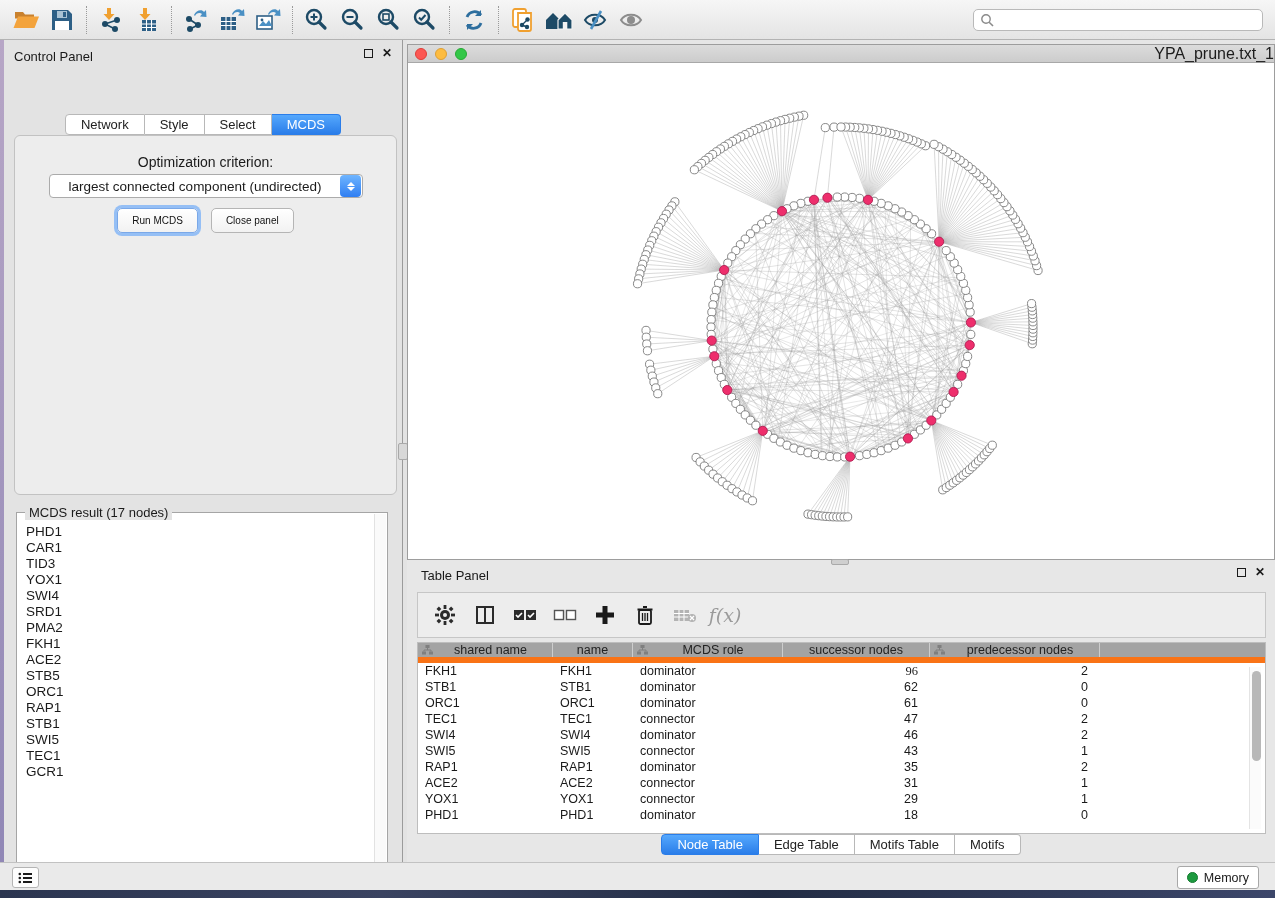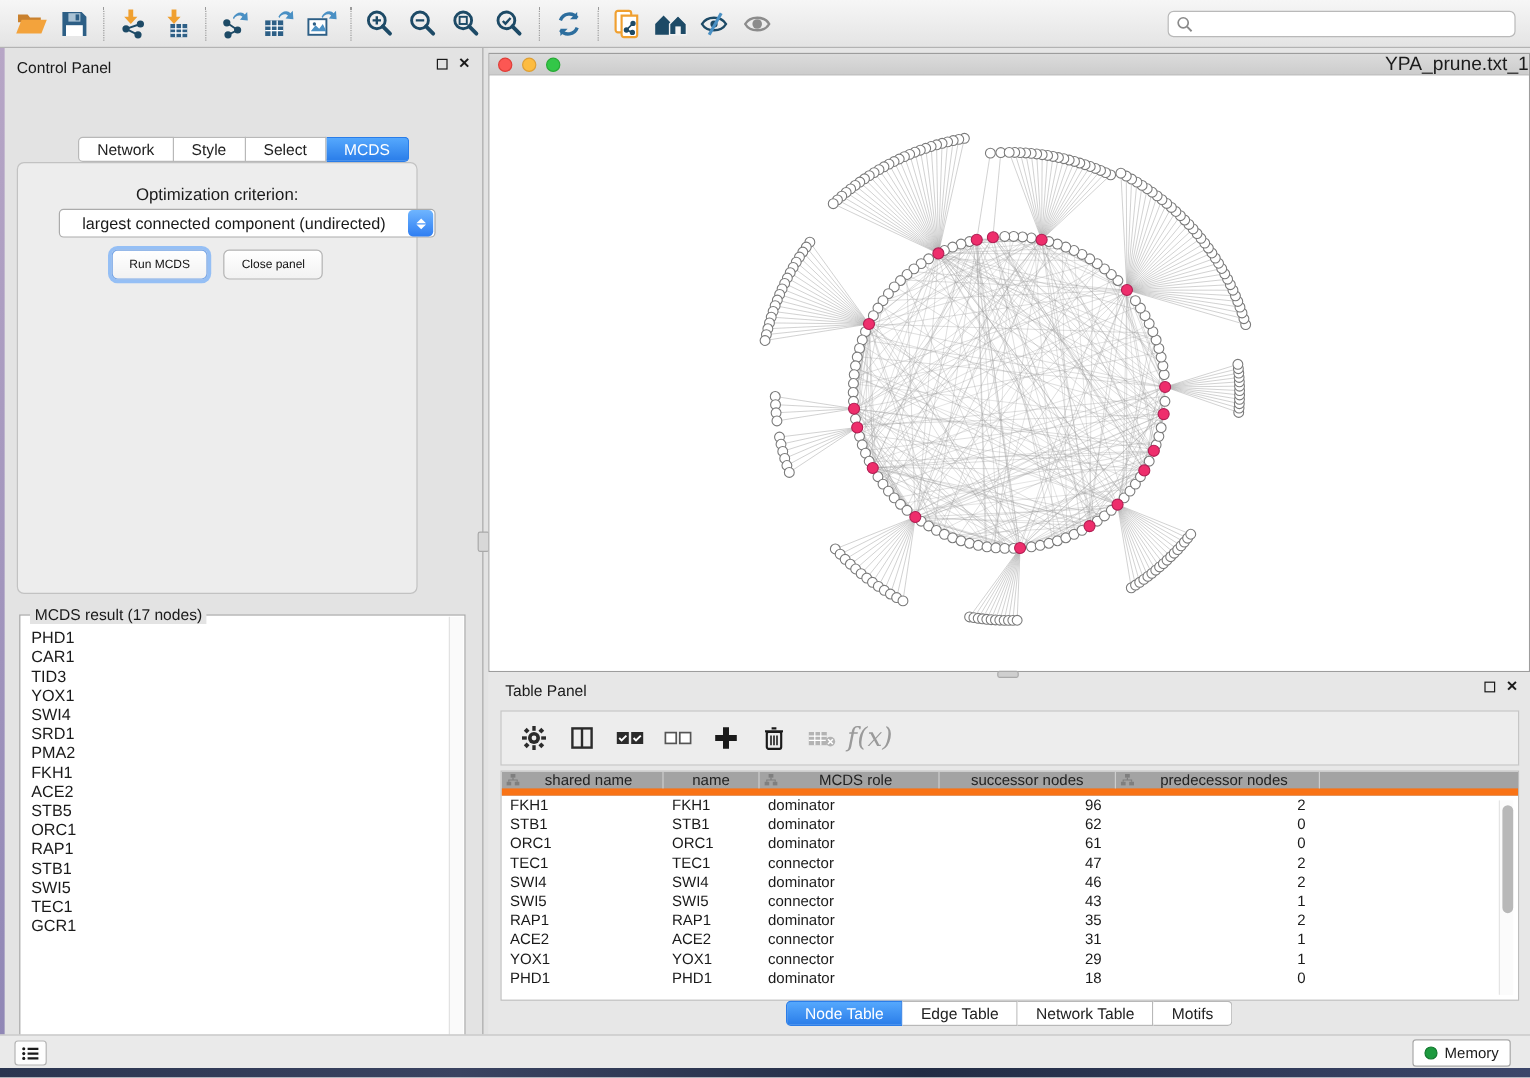--- a/index.html
+++ b/index.html
@@ -29,21 +29,21 @@
   .float-glyph { width:9px; height:9px; border:1.6px solid #1a1a1a; display:inline-block; }
   .close-glyph { font-size:12px; font-weight:bold; line-height:10px; }
 
   .cp-tabs { position:absolute; left:0; top:74px; width:100%; display:flex; justify-content:center; }
   .tab { height:21px; padding:0 15px; background:#fff; border:1px solid #b8b8b8; border-left:none;
     font-size:13px; display:flex; align-items:center; color:#222; }
   .tab:first-child { border-left:1px solid #b8b8b8; border-radius:4px 0 0 4px; }
   .tab:last-child { border-radius:0 4px 4px 0; }
   .tab.active { background:linear-gradient(#55a8fd,#2a7de9); color:#fff; border-color:#2a7de9; }
 
-  .cp-subpanel { position:absolute; left:10px; top:95px; width:334px; height:360px;
+  .cp-subpanel { position:absolute; left:10px; top:95px; width:383px; height:360px;
     background:#ededed; border:1px solid #c2c2c2; border-radius:6px; }
   .opt-label { position:absolute; left:0; top:18px; width:100%; text-align:center; font-size:14px; }
   .opt-select { position:absolute; left:34px; top:38px; width:314px; height:24px; background:#fff;
     border:1px solid #ababab; border-radius:4px; display:flex; align-items:center; }
   .opt-select .val { flex:1; text-align:center; font-size:13.5px; }
   .opt-stepper { width:21px; height:22px; margin-right:1px; border-radius:4px;
     background:linear-gradient(#6fb5ff,#2f7ef2); display:flex; flex-direction:column; align-items:center; justify-content:center; gap:1px; }
   .chev { width:0; height:0; border-left:4px solid transparent; border-right:4px solid transparent; }
   .chev.up { border-bottom:4.5px solid #fff; }
   .chev.down { border-top:4.5px solid #fff; }
@@ -73,21 +73,21 @@
   .tl.green { background:#33c748; border:1px solid #27aa35; }
   .net-canvas { position:absolute; left:0; top:18px; width:866px; height:496px; background:#fff; }
 
   
   .table-panel { position:absolute; left:407px; top:560px; width:868px; height:302px; background:#e7e7e7; }
   .tp-handle { position:absolute; left:424px; top:-1px; width:18px; height:6px; background:#cfcfcf; border:1px solid #a9a9a9; border-radius:2px; }
   .tp-header { position:absolute; left:0; top:5px; width:100%; height:20px; font-size:13px; padding-left:14px; display:flex; align-items:center; }
   .tp-toolbar { position:absolute; left:10px; top:32px; width:849px; height:46px; background:#ededed;
     border:1px solid #c6c6c6; display:flex; align-items:center; gap:10px; padding-left:12px; }
   .tt-btn { width:30px; height:30px; display:flex; align-items:center; justify-content:center; }
-  .fx { font-family:"DejaVu Serif", serif; font-style:italic; font-size:22px; color:#9a9a9a; }
+  .fx { font-family:"DejaVu Serif", serif; font-style:italic; font-size:19px; color:#9a9a9a; }
 
   .data-table { position:absolute; left:10px; top:82px; width:849px; height:192px; background:#fff; border:1px solid #bdbdbd; overflow:hidden; }
   .thead { display:flex; height:20px; background:#a3a3a3; border-bottom:6px solid #f97316; }
   .th { display:flex; align-items:center; font-size:12.5px; color:#222; border-right:1px solid #cdcdcd; padding:0 4px; }
   .th .lab { flex:1; text-align:center; }
   .tr { display:flex; height:16px; align-items:center; }
   .td { font-size:12.5px; white-space:nowrap; overflow:hidden; }
   .td.num { text-align:right; }
   .tbl-scroll { position:absolute; right:4px; top:24px; width:12px; height:162px; background:#fbfbfb; border-left:1px solid #e4e4e4; }
   .tbl-thumb { position:absolute; left:1.5px; top:4px; width:9px; height:90px; background:#b8b8b8; border-radius:5px; }
@@ -1187,21 +1187,21 @@
               <path d="M5.5 3 v2 M2 6.5 V5 h7 v1.5" stroke="#7f7f7f" stroke-width="1" fill="none"></path>
             </svg>
             <span class="lab">predecessor nodes</span>
           </div>
         </div>
       <div id="table-body">
           <div class="tr">
             <div class="td" style="width: 135px; padding: 0px 0px 0px 7px;">FKH1</div>
             <div class="td" style="width: 80px; padding: 0px 0px 0px 7px;">FKH1</div>
             <div class="td" style="width: 150px; padding: 0px 0px 0px 7px;">dominator</div>
-            <div class="td num" style="width: 147px; padding: 0px 12px 0px 0px;">96</div>
+            <div class="td num" style="width: 147px; padding: 0px 12px 0px 0px; font-family: Liberation Serif, serif;">96</div>
             <div class="td num" style="width: 170px; padding: 0px 12px 0px 0px;">2</div>
           </div>
           <div class="tr">
             <div class="td" style="width: 135px; padding: 0px 0px 0px 7px;">STB1</div>
             <div class="td" style="width: 80px; padding: 0px 0px 0px 7px;">STB1</div>
             <div class="td" style="width: 150px; padding: 0px 0px 0px 7px;">dominator</div>
             <div class="td num" style="width: 147px; padding: 0px 12px 0px 0px;">62</div>
             <div class="td num" style="width: 170px; padding: 0px 12px 0px 0px;">0</div>
           </div>
           <div class="tr">
@@ -1262,21 +1262,21 @@
           </div>
         </div>
       <div class="tbl-scroll">
         <div class="tbl-thumb"></div>
       </div>
     </div>
 
     <div class="tp-tabs">
         <div class="tab active">Node Table</div>
         <div class="tab">Edge Table</div>
-        <div class="tab">Network Table</div>
+        <div class="tab">Motifs Table</div>
         <div class="tab">Motifs</div>
       </div>
   </div>
 
   <div class="status-bar">
     <div class="list-btn">
       <svg width="15" height="12" viewBox="0 0 15 12">
         <circle cx="1.8" cy="2" r="1.3" fill="#1a1a1a"></circle>
           <circle cx="1.8" cy="6" r="1.3" fill="#1a1a1a"></circle>
           <circle cx="1.8" cy="10" r="1.3" fill="#1a1a1a"></circle>

